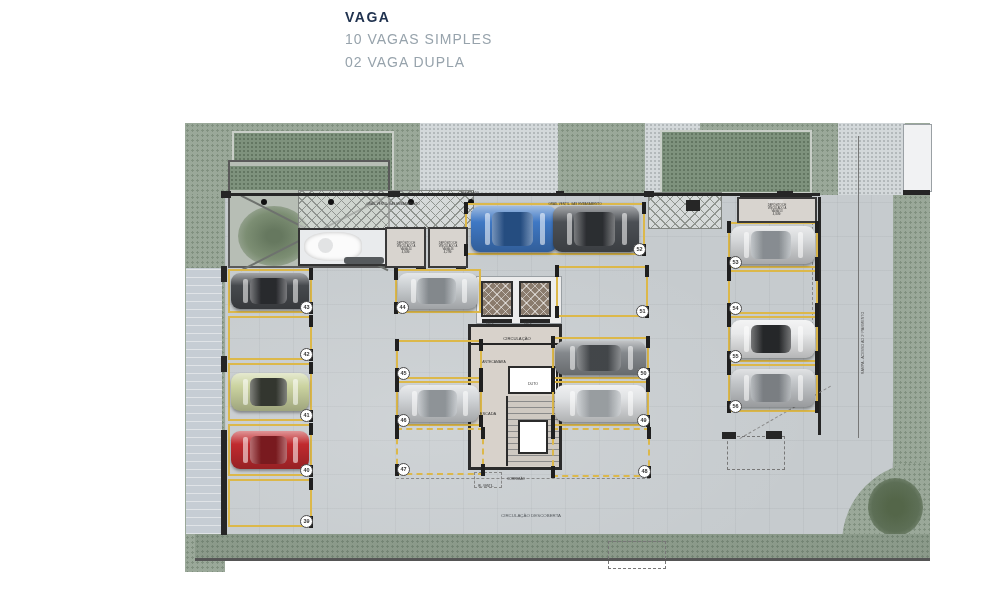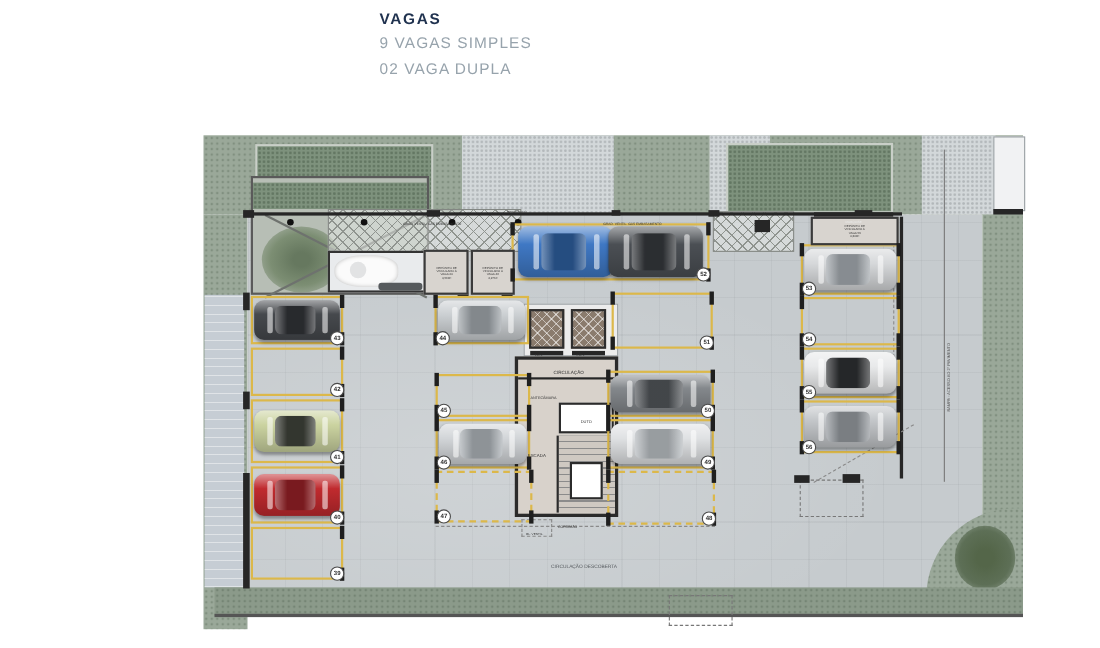--- a/index.html
+++ b/index.html
@@ -45,22 +45,22 @@
   .lbl{position:absolute;z-index:20;}
   .lbl span{display:inline-block;font-size:10px;color:#333;white-space:pre;transform-origin:center;}
   .tinytext{position:absolute;left:50%;top:50%;width:220px;text-align:center;font-size:8px;line-height:9px;
             color:#3a3a3a;white-space:pre-line;z-index:8;}
 </style>
 </head>
 <body>
 
 <div id="stage">
 
-  <div class="legend-head">VAGAS</div>
-  <div class="legend-item" style="top:31px;">9 VAGAS SIMPLES</div>
+  <div class="legend-head">VAGA</div>
+  <div class="legend-item" style="top:31px;">10 VAGAS SIMPLES</div>
   <div class="legend-item" style="top:54px;">02 VAGA DUPLA</div>
 
   <div class="abs grass" style="left:185px;top:123px;width:745px;height:72px;"></div>
   <div class="abs walk" style="left:420px;top:123px;width:138px;height:72px;"></div>
   <div class="abs walk" style="left:645px;top:123px;width:55px;height:72px;"></div>
   <div class="abs walk" style="left:838px;top:123px;width:67px;height:72px;"></div>
   <div class="abs grassdark" style="left:232px;top:131px;width:158px;height:60px;border:2px solid #c9cfc8;"></div>
   <div class="abs grassdark" style="left:660px;top:130px;width:148px;height:60px;border:2px solid #c9cfc8;"></div>
   <div class="abs" style="left:903px;top:124px;width:27px;height:66px;background:#f1f2f3;border:1px solid #9aa0a4;"></div>
   <div class="abs wall" style="left:903px;top:190px;width:27px;height:9px;"></div>

